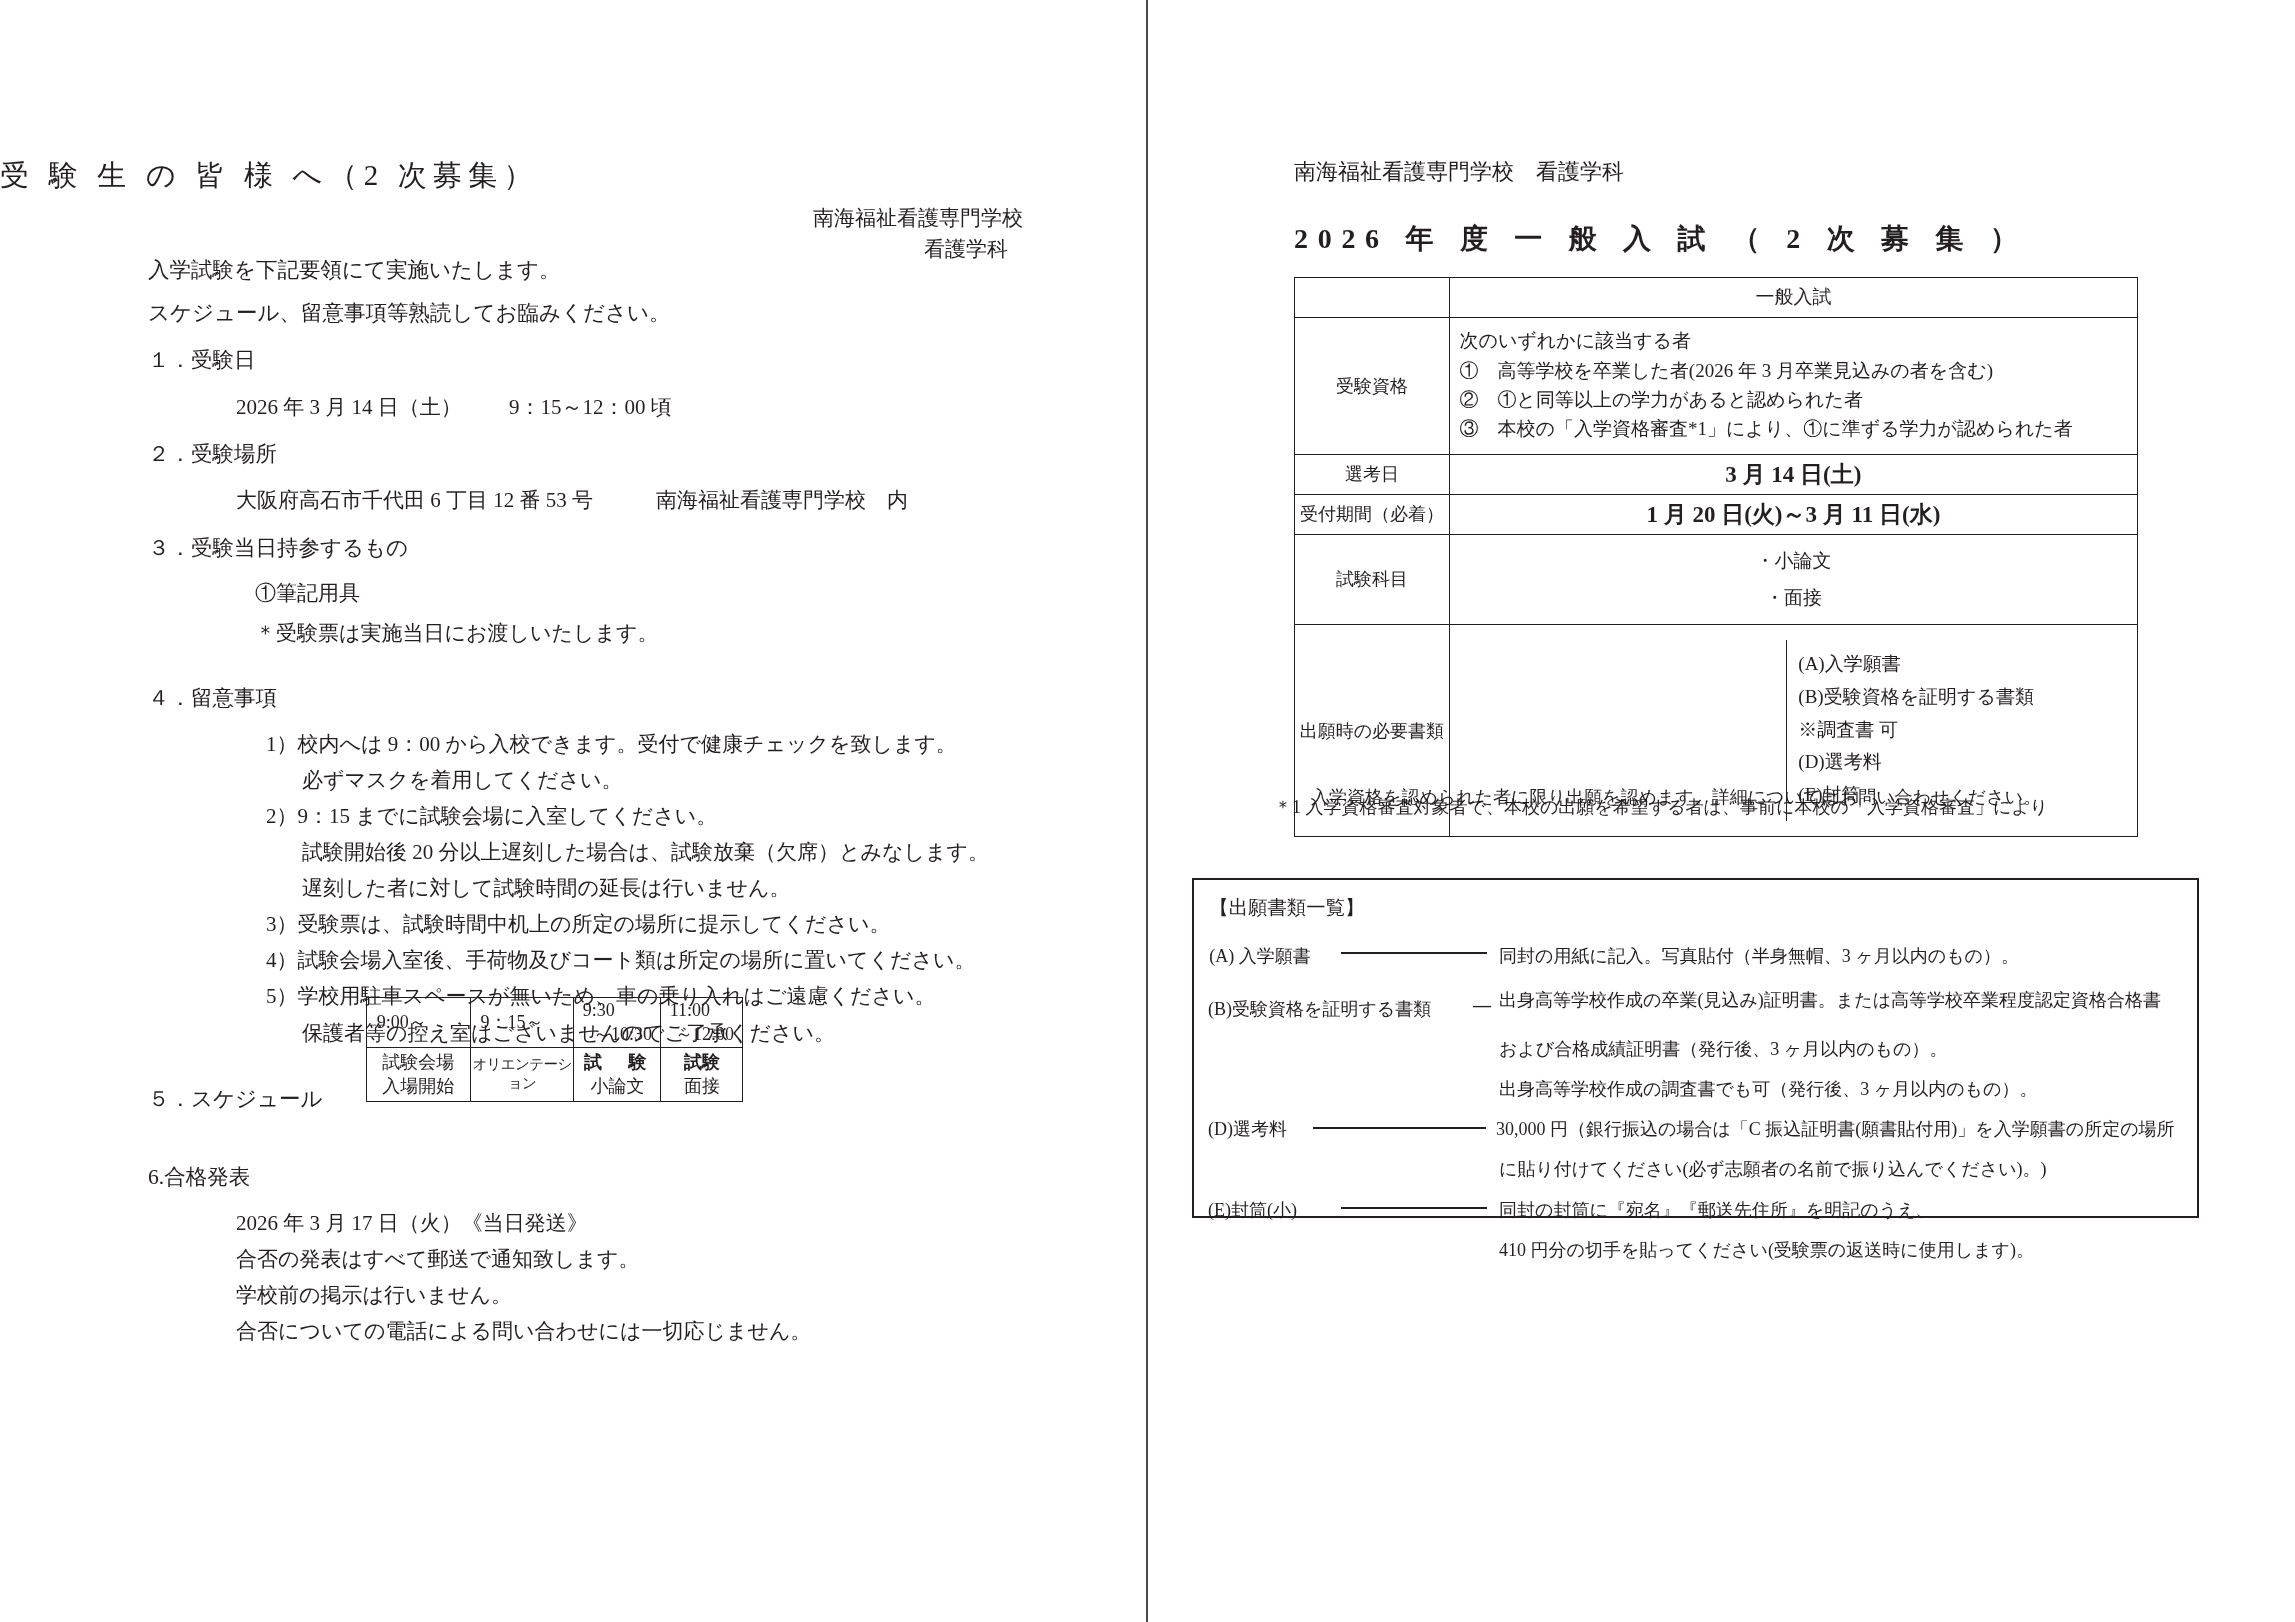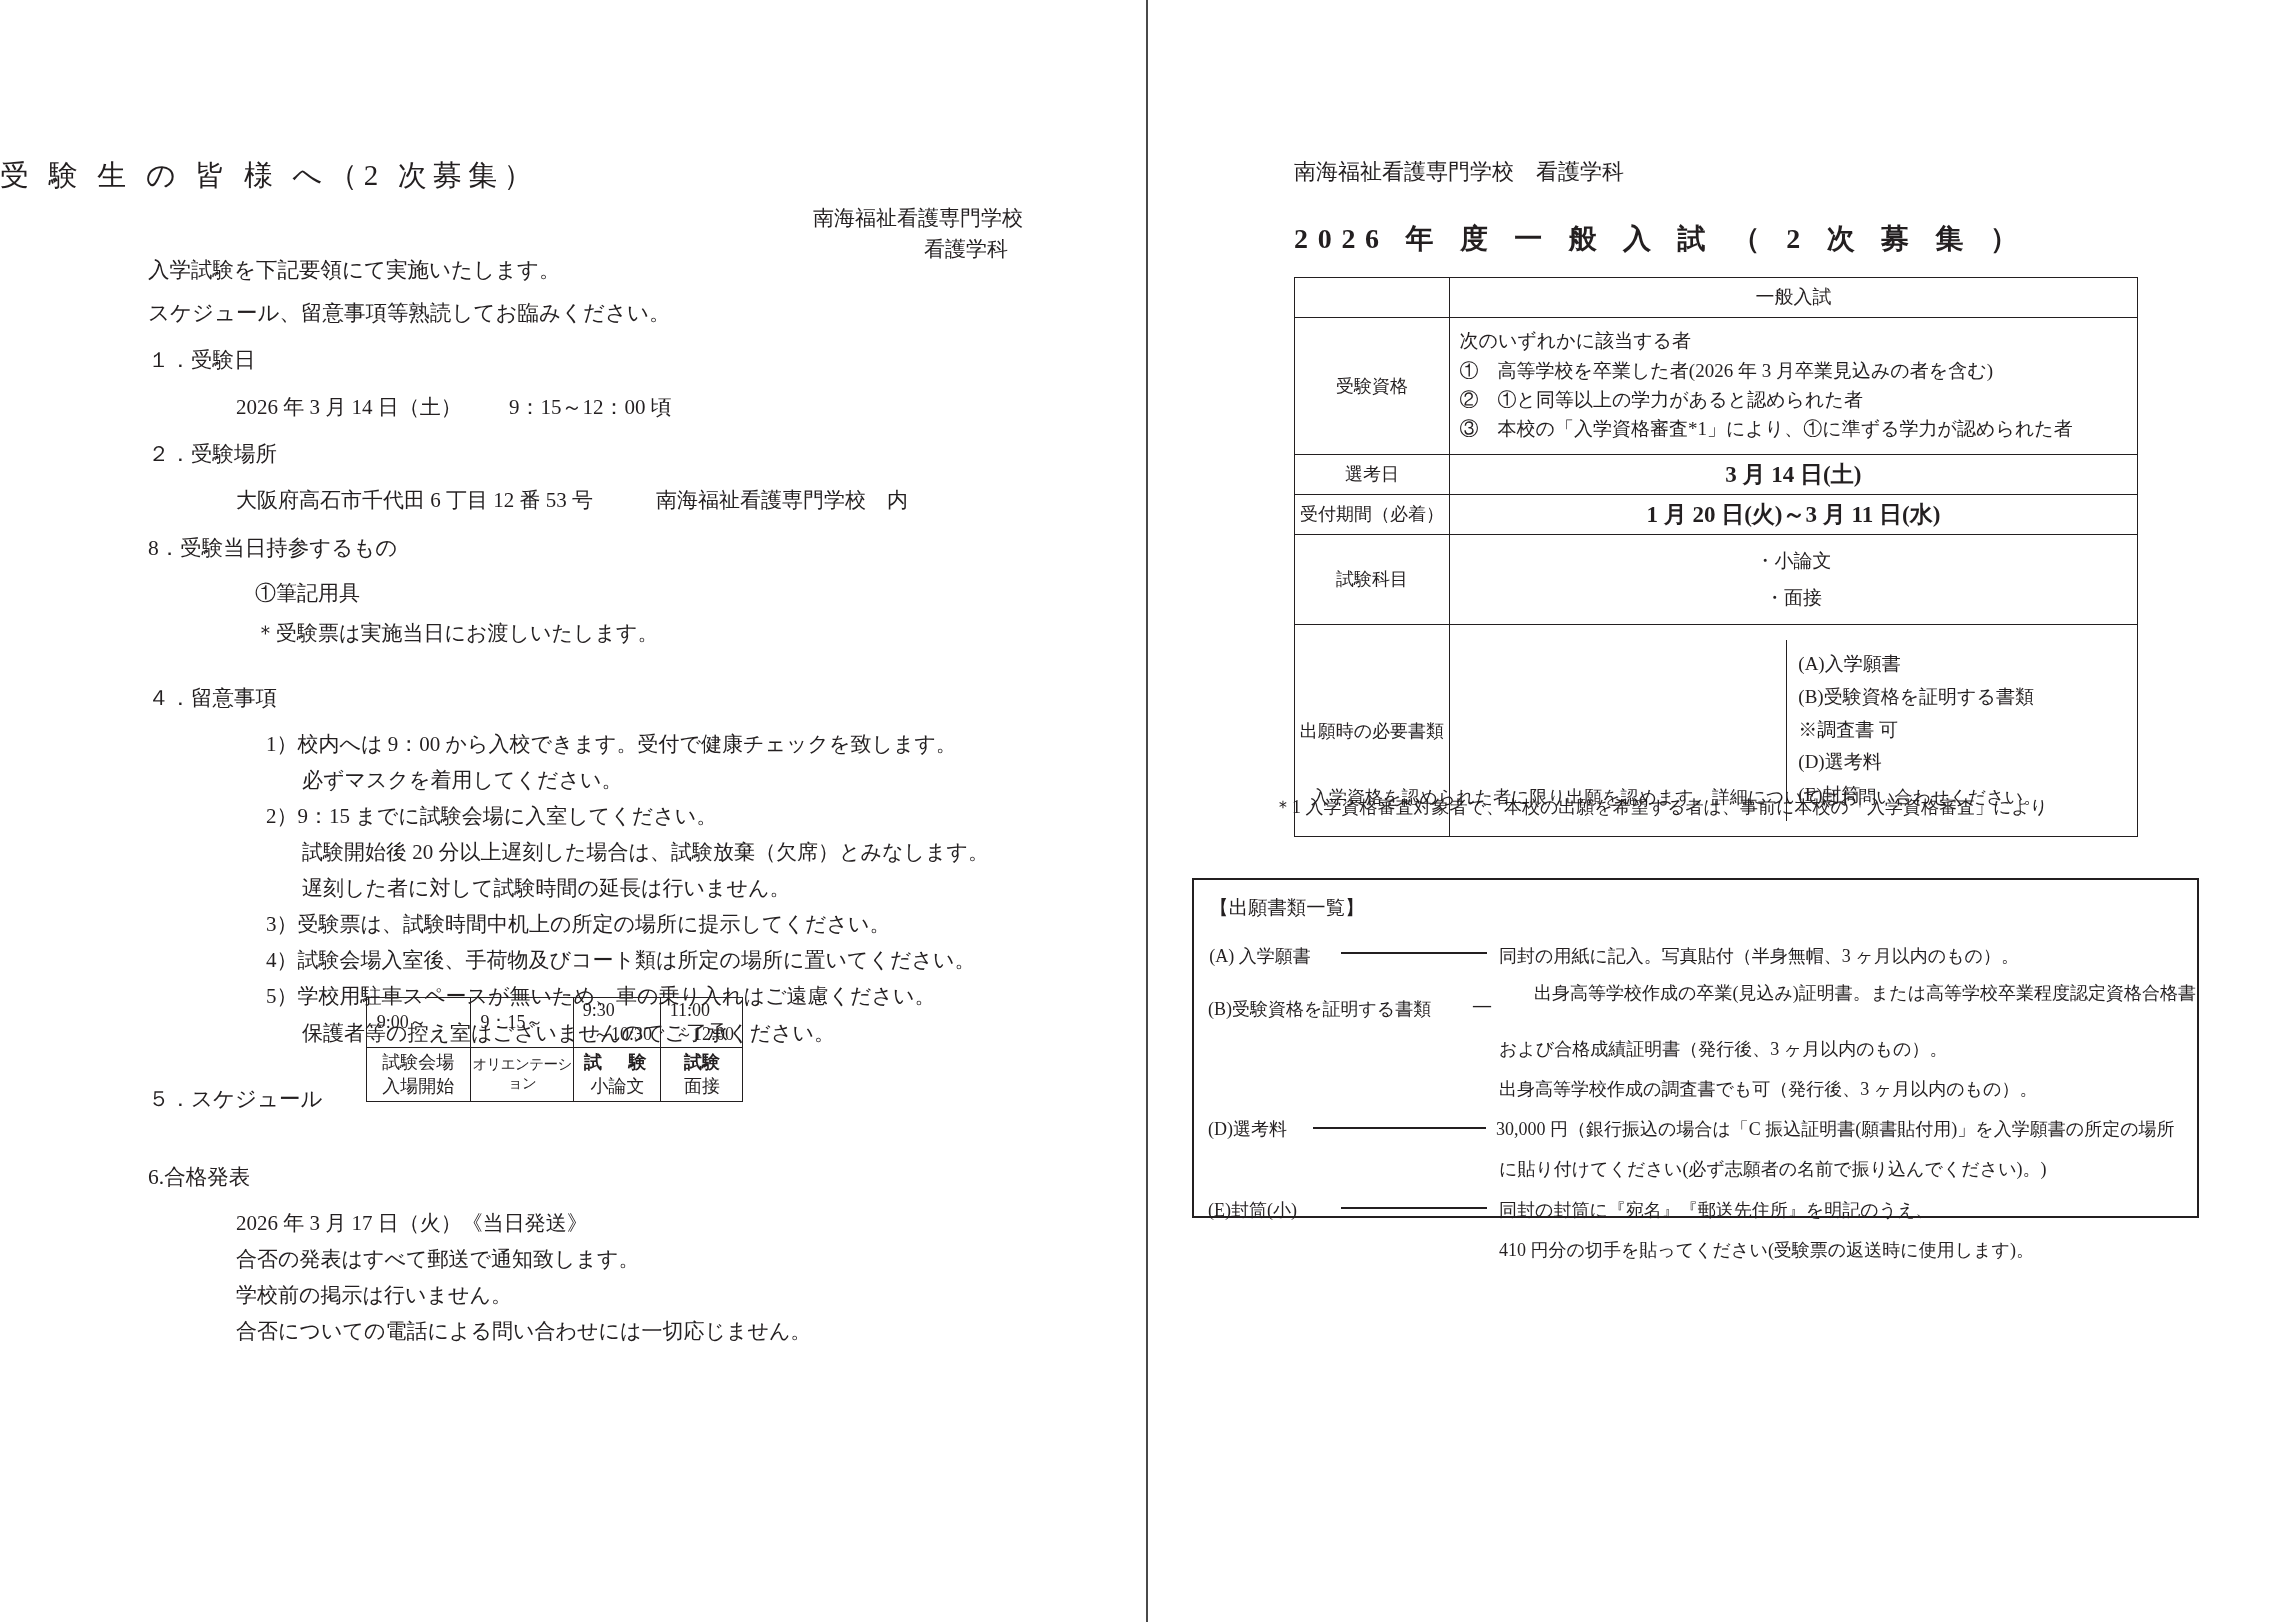--- a/index.html
+++ b/index.html
@@ -170,21 +170,21 @@
 
     <div class="t l-lead1">入学試験を下記要領にて実施いたします。</div>
     <div class="t l-lead2">スケジュール、留意事項等熟読してお臨みください。</div>
 
     <div class="t l-h" style="top:350px">１．受験日</div>
     <div class="t l-b" style="top:397px">2026 年 3 月 14 日（土）　　 9：15～12：00 頃</div>
 
     <div class="t l-h" style="top:444px">２．受験場所</div>
     <div class="t l-b" style="top:490px">大阪府高石市千代田 6 丁目 12 番 53 号　　　南海福祉看護専門学校　内</div>
 
-    <div class="t l-h" style="top:538px">8．受験当日持参するもの</div>
+    <div class="t l-h" style="top:538px">３．受験当日持参するもの</div>
     <div class="t l-b2" style="top:583px">①筆記用具</div>
     <div class="t l-b2" style="top:623px">＊受験票は実施当日にお渡しいたします。</div>
 
     <div class="t l-h" style="top:688px">４．留意事項</div>
     <div class="t l-c" style="top:734px">1）校内へは 9：00 から入校できます。受付で健康チェックを致します。</div>
     <div class="t l-c2" style="top:770px">必ずマスクを着用してください。</div>
     <div class="t l-c" style="top:806px">2）9：15 までに試験会場に入室してください。</div>
     <div class="t l-c2" style="top:842px">試験開始後 20 分以上遅刻した場合は、試験放棄（欠席）とみなします。</div>
     <div class="t l-c2" style="top:878px">遅刻した者に対して試験時間の延長は行いません。</div>
     <div class="t l-c" style="top:914px">3）受験票は、試験時間中机上の所定の場所に提示してください。</div>
@@ -301,21 +301,21 @@
 
     <div id="docbox">
       <div class="bx bxhead">【出願書類一覧】</div>
 
       <div class="bx" style="left:15.3px; top:64px;">(A) 入学願書</div>
       <div class="rule" style="left:147px; top:72px; width:146px;"></div>
       <div class="bx" style="left:305px; top:64px;">同封の用紙に記入。写真貼付（半身無帽、3 ヶ月以内のもの）。</div>
 
       <div class="bx" style="left:14px; top:117px;">(B)受験資格を証明する書類</div>
       <div class="bx bold" style="left:279px; top:115px;">―</div>
-      <div class="bx" style="left:305px; top:101px;margin-left:35px;">出身高等学校作成の卒業(見込み)証明書。または高等学校卒業程度認定資格合格書</div>
+      <div class="bx" style="left:305px; top:108px;">出身高等学校作成の卒業(見込み)証明書。または高等学校卒業程度認定資格合格書</div>
       <div class="bx" style="left:305px; top:157px;">および合格成績証明書（発行後、3 ヶ月以内のもの）。</div>
       <div class="bx" style="left:305px; top:197px;">出身高等学校作成の調査書でも可（発行後、3 ヶ月以内のもの）。</div>
 
       <div class="bx" style="left:14px; top:237px;">(D)選考料</div>
       <div class="rule" style="left:119px; top:247px; width:173px;"></div>
       <div class="bx" style="left:302px; top:237px;">30,000 円（銀行振込の場合は「C 振込証明書(願書貼付用)」を入学願書の所定の場所</div>
       <div class="bx" style="left:305px; top:277px;">に貼り付けてください(必ず志願者の名前で振り込んでください)。)</div>
 
       <div class="bx" style="left:14px; top:318px;">(E)封筒(小)</div>
       <div class="rule" style="left:147px; top:327px; width:146px;"></div>

